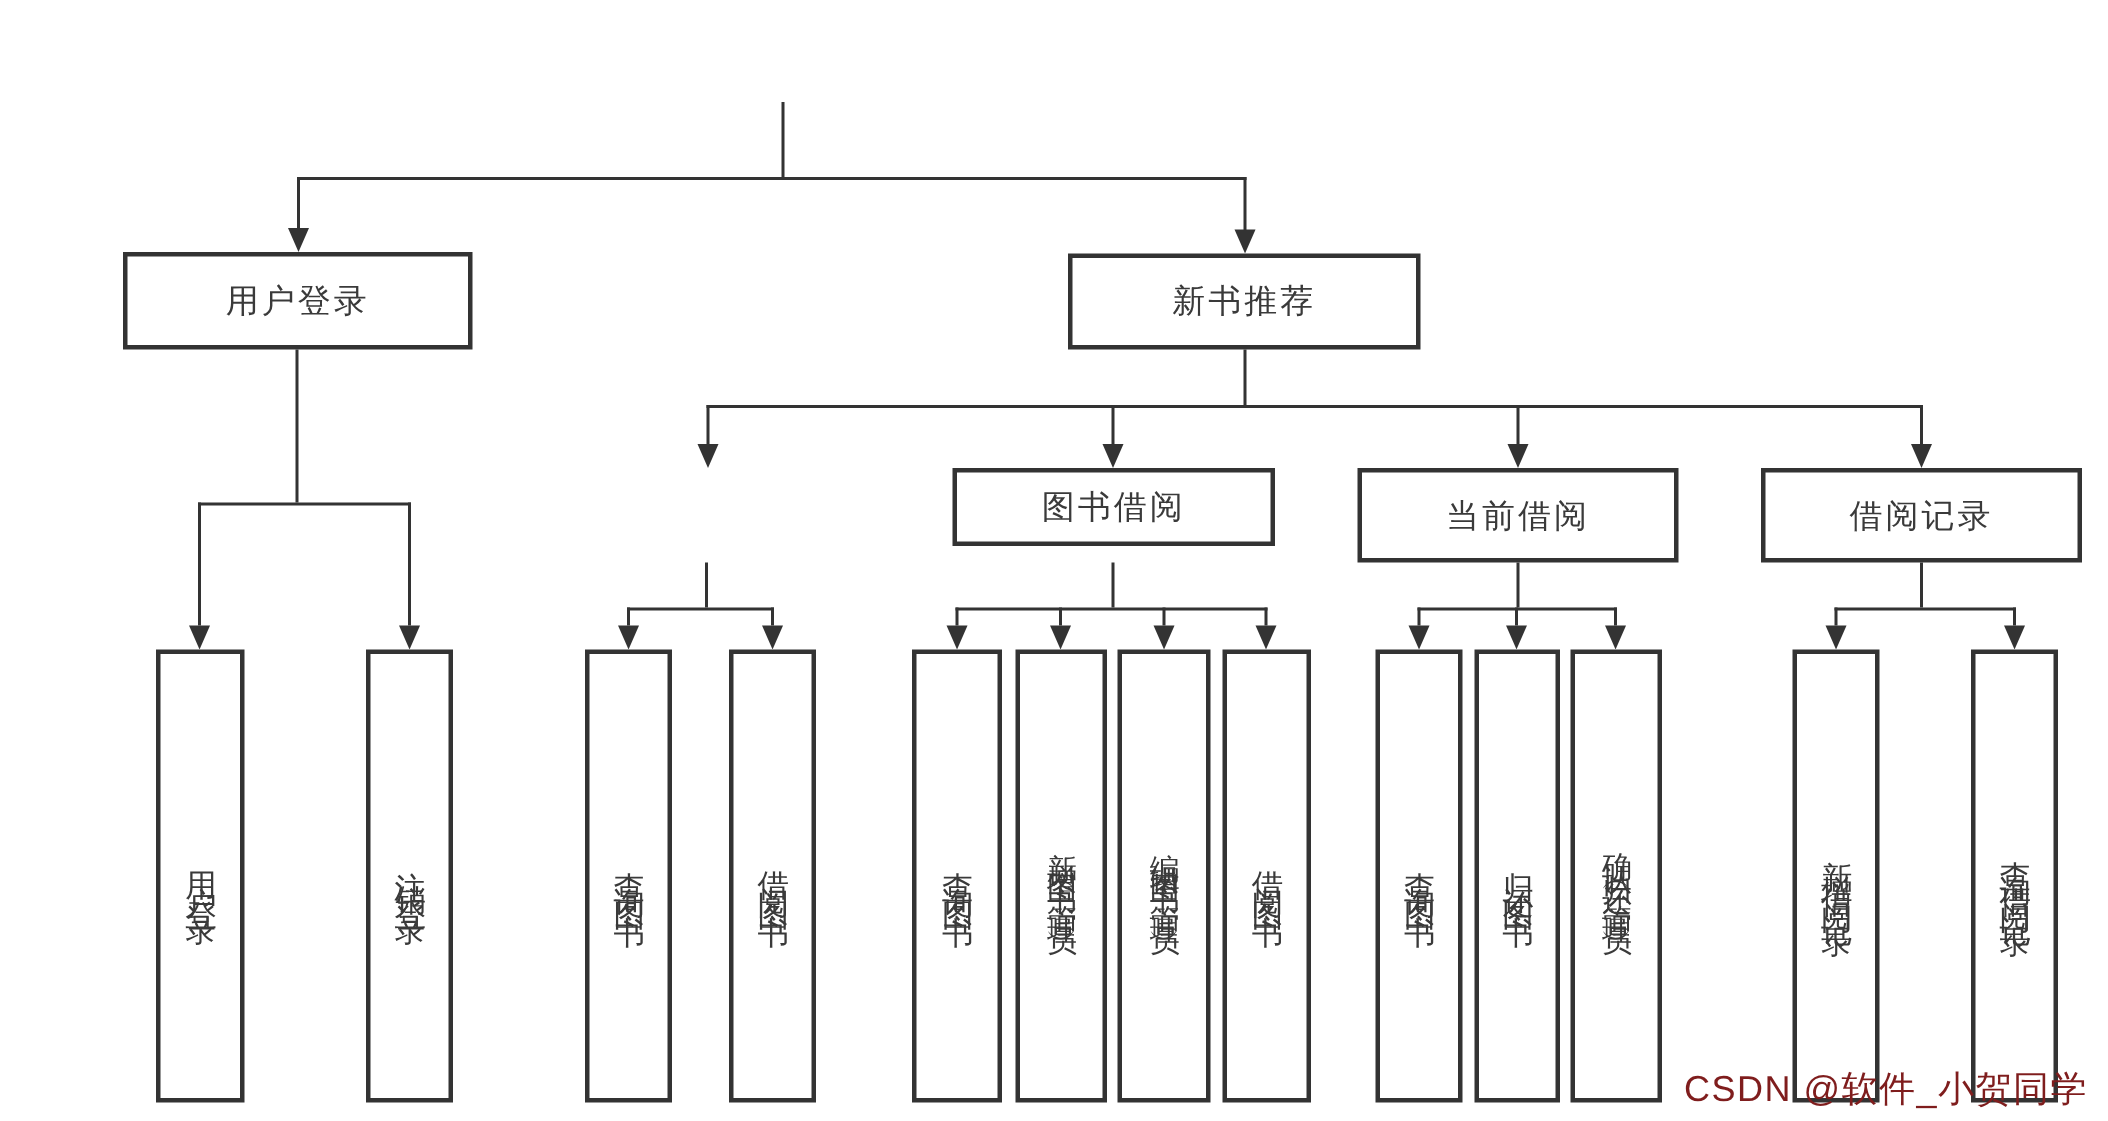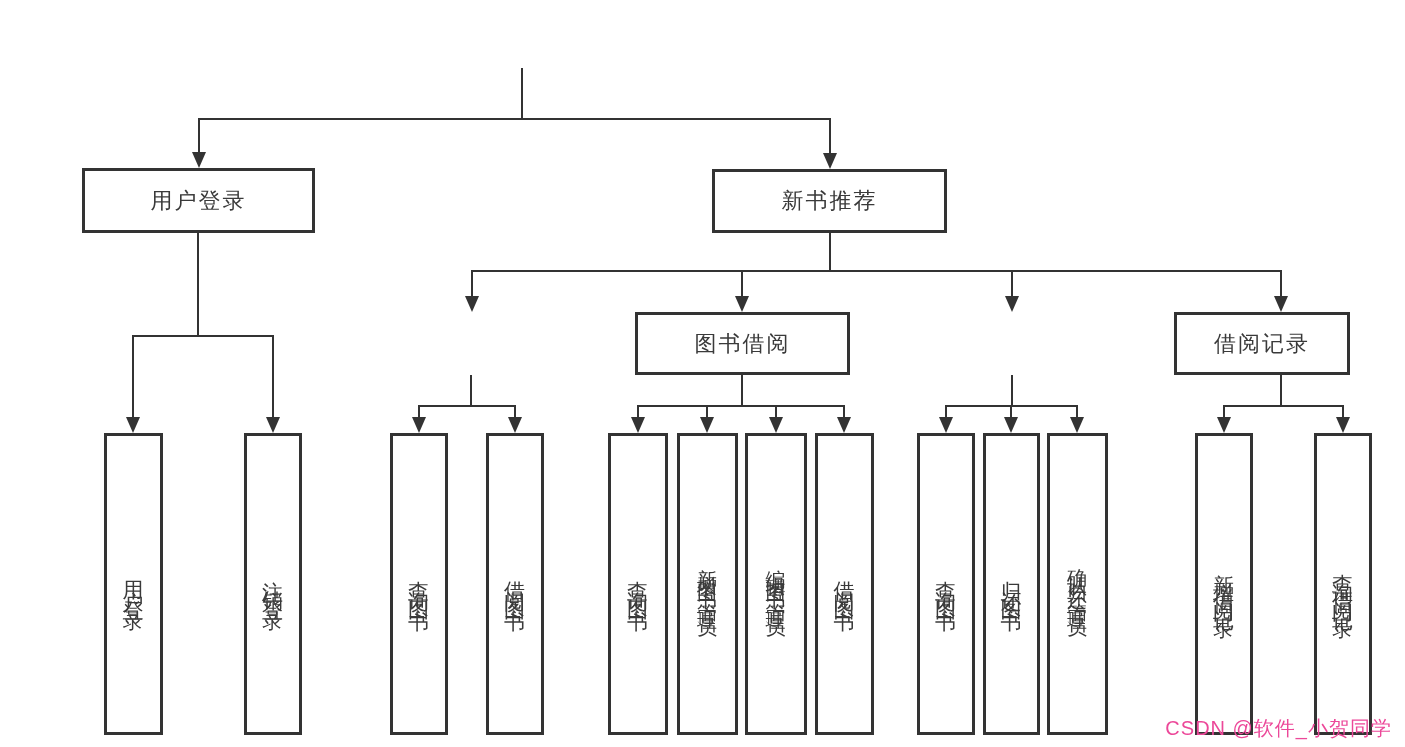--- a/index.html
+++ b/index.html
@@ -51,22 +51,22 @@
     width: 0;
     height: 0;
     border-left: 7px solid transparent;
     border-right: 7px solid transparent;
     border-top: 16px solid #333333;
   }
   .watermark {
     position: absolute;
     right: 13px;
     bottom: 5px;
-    color: #ec4899;
-    font-size: 20px;
+    color: #7f1d1d;
+    font-size: 24px;
     letter-spacing: 1px;
     z-index: 10;
   }
 </style>
 </head>
 <body>
 
 <div id="canvas">
 
 
@@ -91,22 +91,23 @@
   <div class="hl" style="left:471px; top:270px; width:811px;"></div>
   <div class="vl" style="left:471px; top:270px; height:26px;"></div>
   <div class="ah" style="left:465px; top:296px;"></div>
   <div class="vl" style="left:741px; top:270px; height:26px;"></div>
   <div class="ah" style="left:735px; top:296px;"></div>
   <div class="vl" style="left:1011px; top:270px; height:26px;"></div>
   <div class="ah" style="left:1005px; top:296px;"></div>
   <div class="vl" style="left:1280px; top:270px; height:26px;"></div>
   <div class="ah" style="left:1274px; top:296px;"></div>
 
-  <div class="node" style="left:635px; top:312px; width:215px; height:63px;">图书借阅</div>
-  <div class="node" style="left:1174px; top:312px; width:176px; height:63px;">借阅记录</div>
+  <div class="node" style="left:635px; top:312px; width:215px; height:52px;">图书借阅</div>
+  <div class="node" style="left:905px; top:312px; width:214px; height:63px;">当前借阅</div>
+  <div class="node" style="left:1174px; top:312px; width:214px; height:63px;">借阅记录</div>
 
   <div class="vl" style="left:470px; top:375px; height:30px;"></div>
   <div class="hl" style="left:418px; top:405px; width:98px;"></div>
   <div class="vl" style="left:418px; top:405px; height:12px;"></div>
   <div class="ah" style="left:412px; top:417px;"></div>
   <div class="vl" style="left:514px; top:405px; height:12px;"></div>
   <div class="ah" style="left:508px; top:417px;"></div>
 
   <div class="vl" style="left:741px; top:375px; height:30px;"></div>
   <div class="hl" style="left:637px; top:405px; width:208px;"></div>

